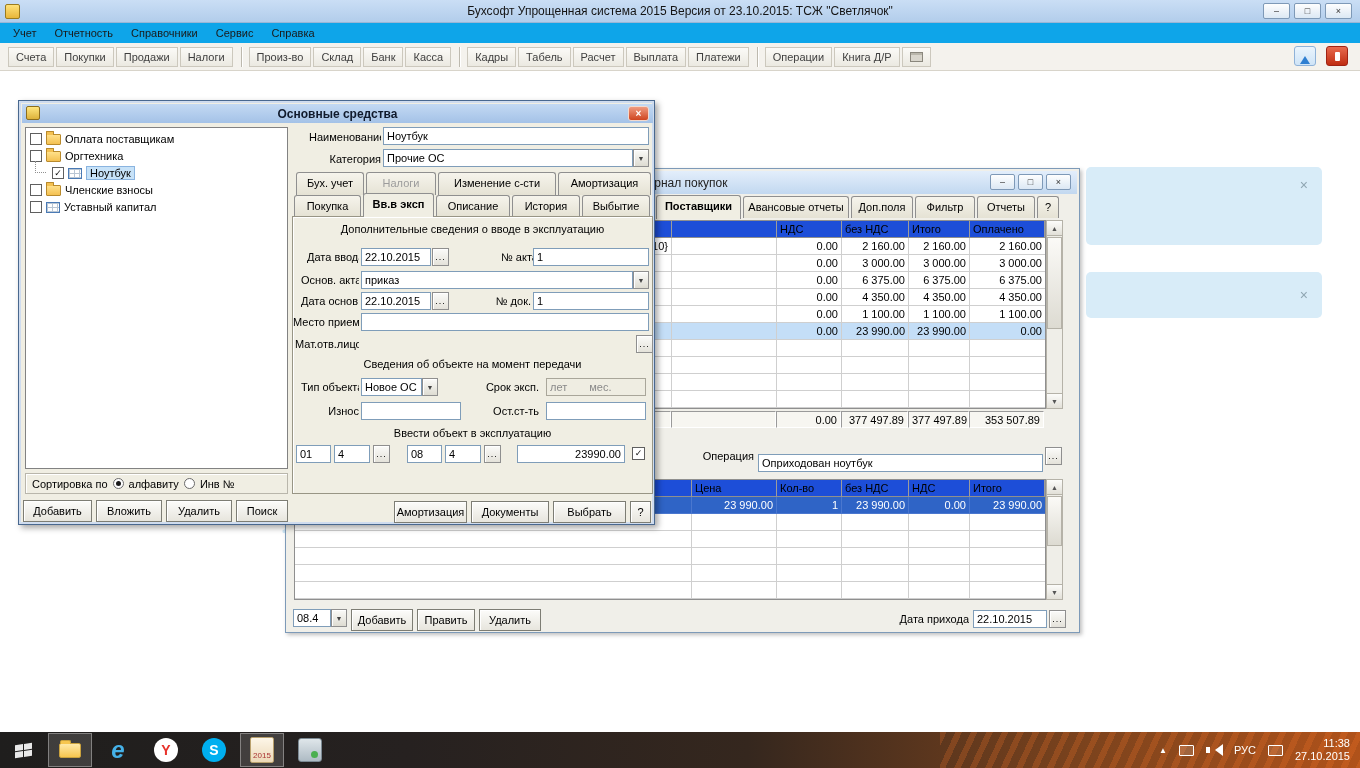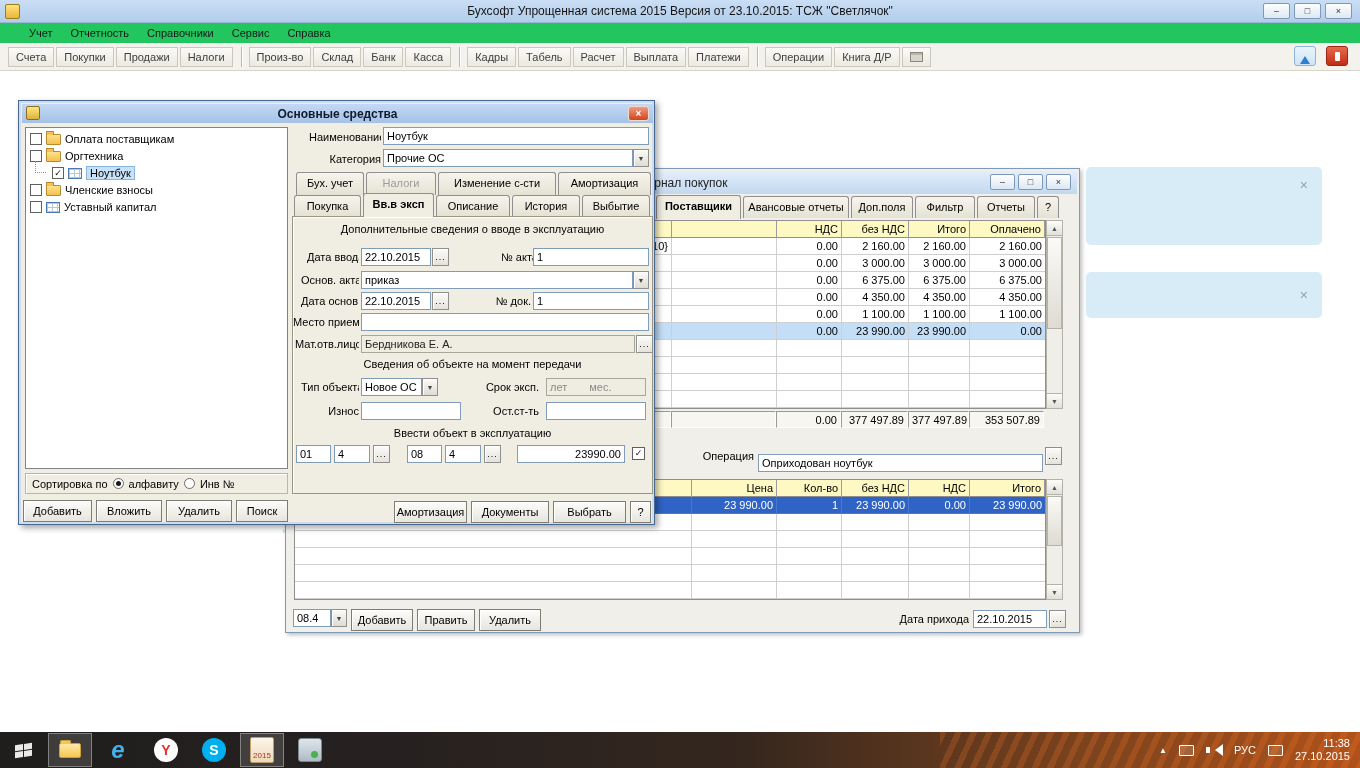--- a/index.html
+++ b/index.html
@@ -15,22 +15,22 @@
   .app-titlebar { left:0; top:0; width:1360px; height:23px;
     background: linear-gradient(#cadef5,#b2cdeb); border-bottom:1px solid #9ab6d6; }
   .app-title { position:absolute; left:0; right:0; top:4px; text-align:center; font-size:12px; color:#141414; }
   .app-icon { position:absolute; left:5px; top:4px; width:15px; height:15px;
     background: linear-gradient(#ffe27a,#e8b63a); border:1px solid #9a7b1f; border-radius:2px; }
   .winbtns { position:absolute; right:8px; top:3px; display:flex; gap:4px; }
   .winbtn { width:27px; height:16px; border:1px solid #7e99b7; border-radius:2px;
     background: linear-gradient(#fefefe,#dce8f4); display:flex; align-items:center; justify-content:center;
     font-size:9px; color:#333; }
 
-  .menubar { left:0; top:23px; width:1360px; height:20px; background:#22c55e;
-    display:flex; align-items:center; padding-left:20px; position:absolute; }
+  .menubar { left:0; top:23px; width:1360px; height:20px; background:#0ea5e9;
+    display:flex; align-items:center; padding-left:4px; position:absolute; }
   .menu-item { padding:3px 9px; color:#1a1a1a; }
 
   .toolbar { left:0; top:43px; width:1360px; height:28px; background:#f4f2ed;
     border-bottom:1px solid #d8d4ca; display:flex; align-items:center; padding-left:8px; position:absolute; }
   .tbtn { border:1px solid #ccc8bd; background:linear-gradient(#fbfaf7,#ebe9e1); color:#3f3f3f;
     padding:3px 7px; margin-right:2px; white-space:nowrap; height:20px; display:flex; align-items:center; }
   .tsep { width:2px; height:20px; border-left:1px solid #bdb9ae; border-right:1px solid #ffffff; margin:0 6px; }
   .mini-window { display:inline-block; width:13px; height:10px; background:#d9d6cd;
     border:1px solid #8a877d; box-shadow: inset 0 2px 0 #b9b6ab; }
   .top-icons { position:absolute; right:12px; top:46px; display:flex; gap:10px; }
@@ -70,21 +70,21 @@
   .tab { border:1px solid #8f8f8f; border-bottom:none; border-radius:3px 3px 0 0;
     background:linear-gradient(#f6f4ec,#e5e2d4); text-align:center; position:absolute;
     padding-top:4px; overflow:hidden; white-space:nowrap; }
   .tab.active { background:#f0eee3; font-weight:bold; z-index:3; }
   .tab.disabled { color:#9c9c9c; }
 
   .grid { background:#fff; border:1px solid #8f8f8f; position:absolute; }
   .grow { display:flex; height:17px; }
   .gcell { border-right:1px solid #cfcfcf; border-bottom:1px solid #cfcfcf; overflow:hidden;
     white-space:nowrap; padding:2px 3px; line-height:12px; }
-  .ghead .gcell { background:#fef9c3; border-right:1px solid #9c9c9c; border-bottom:1px solid #8f8f8f; text-align:right; }
+  .ghead .gcell { background:#1d4ed8; border-right:1px solid #9c9c9c; border-bottom:1px solid #8f8f8f; text-align:left; }
   .c0{width:377px}.c1{width:105px}.c2{width:65px}.c3{width:67px}.c4{width:61px}.c5{width:75px;border-right:none}
   .l0{width:397px}.l1{width:85px}.l2{width:65px}.l3{width:67px}.l4{width:61px}.l5{width:75px;border-right:none}
   .rowsel { background:#c4def7; }
   .rowblue { background:#2f64c6; color:#fff; }
   .rowblue .gcell { border-color:#4a77cf; }
   .tcell { border:1px solid; border-color:#9a9a9a #ffffff #ffffff #9a9a9a; background:#f7f6f1;
     height:17px; padding:2px 3px; text-align:right; overflow:hidden; white-space:nowrap; line-height:12px; }
 
   .vscroll { width:17px; background:#efeee8; border:1px solid #b5b2a8; position:absolute; }
   .sarr { position:absolute; left:0; width:15px; height:15px; font-size:7px; color:#555;
@@ -519,21 +519,20 @@
     <div class="rlab" style="left:282px; top:194px; width:58px;">Дата основ.</div>
     <div class="field abs" style="left:342px; top:191px; width:70px;">22.10.2015</div>
     <div class="ebtn abs" style="left:413px; top:191px;">...</div>
     <div class="rlab" style="left:462px; top:194px; width:50px;">№ док.</div>
     <div class="field abs" style="left:514px; top:191px; width:116px;">1</div>
 
     <div class="rlab" style="left:274px; top:215px; width:66px;">Место приема</div>
     <div class="field abs" style="left:342px; top:212px; width:288px;"></div>
 
     <div class="rlab" style="left:276px; top:237px; width:64px;">Мат.отв.лицо</div>
-    <div class="field gray abs" style="left:342px; top:234px; width:274px;">Бердникова Е. А.</div>
     <div class="ebtn abs" style="left:617px; top:234px;">...</div>
 
     <div class="sechdr" style="top:257px;">Сведения об объекте на момент передачи</div>
     <div class="rlab" style="left:282px; top:280px; width:58px;">Тип объекта</div>
     <div class="combo abs" style="left:342px; top:277px;">
       <div class="field" style="width:61px;">Новое ОС</div>
       <div class="arrowbtn">▼</div>
     </div>
     <div class="rlab" style="left:455px; top:280px; width:65px;">Срок эксп.</div>
     <div class="field gray abs" style="left:527px; top:277px; width:100px; display:flex; gap:22px; color:#8a8a8a;">

